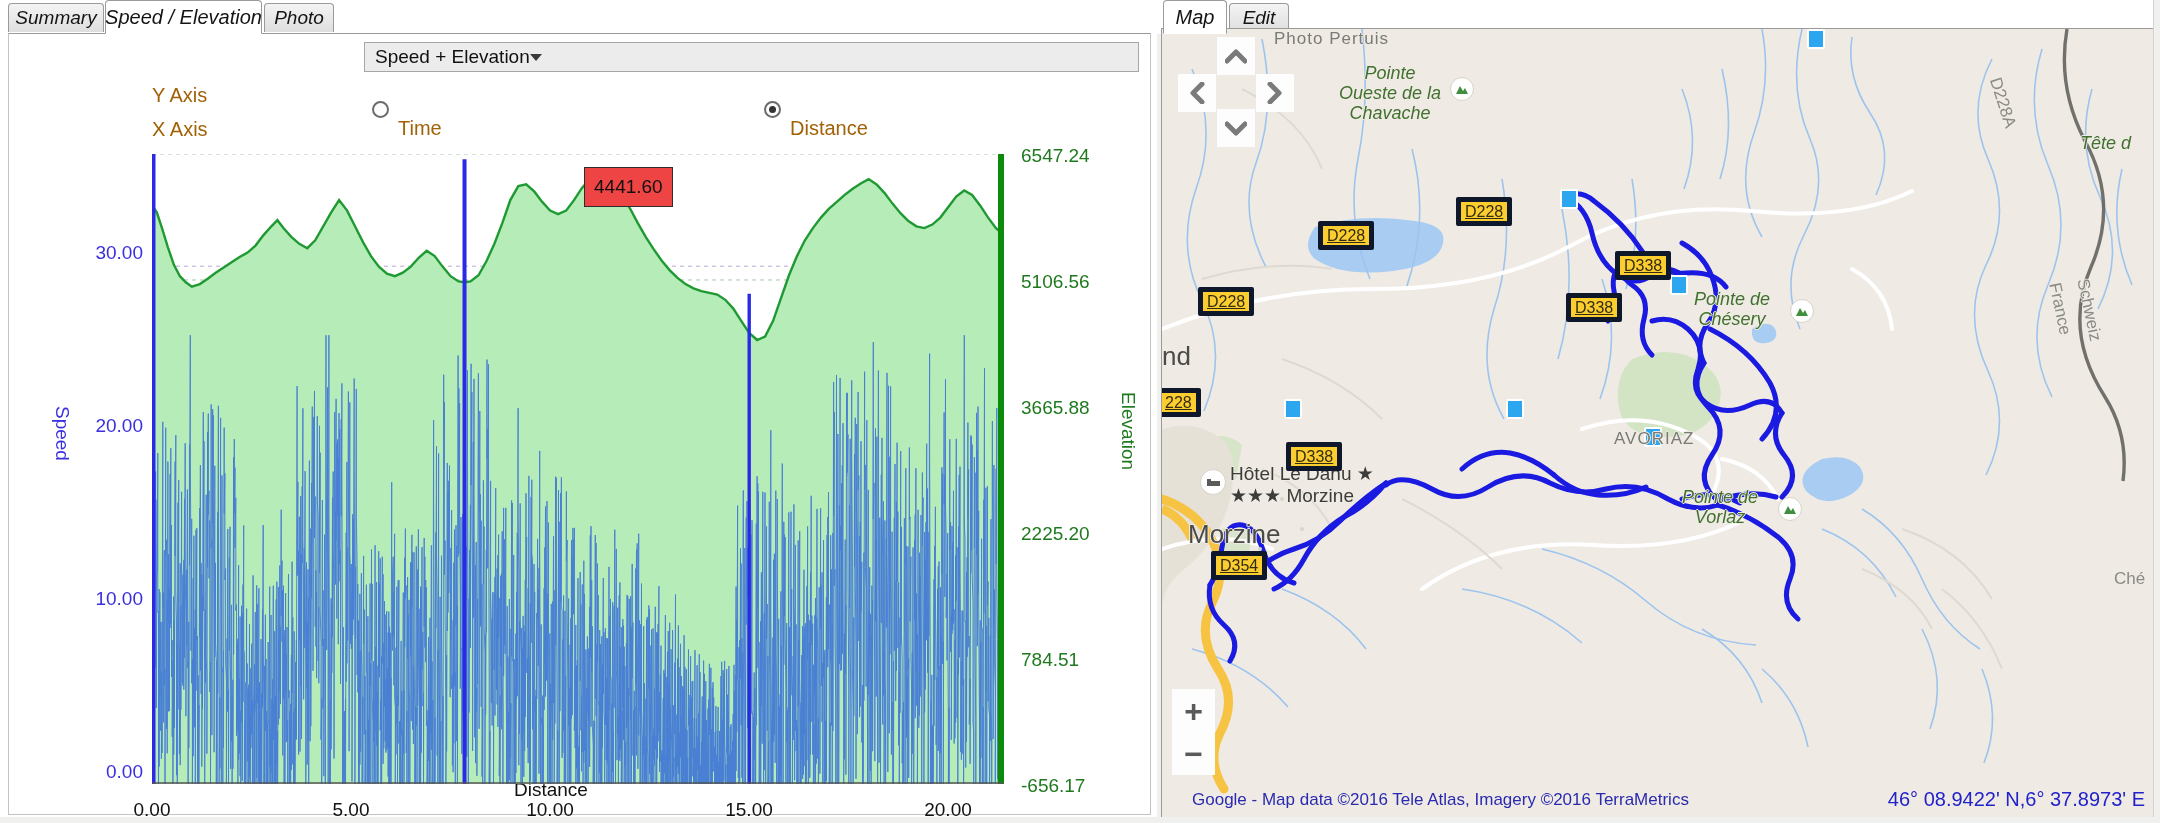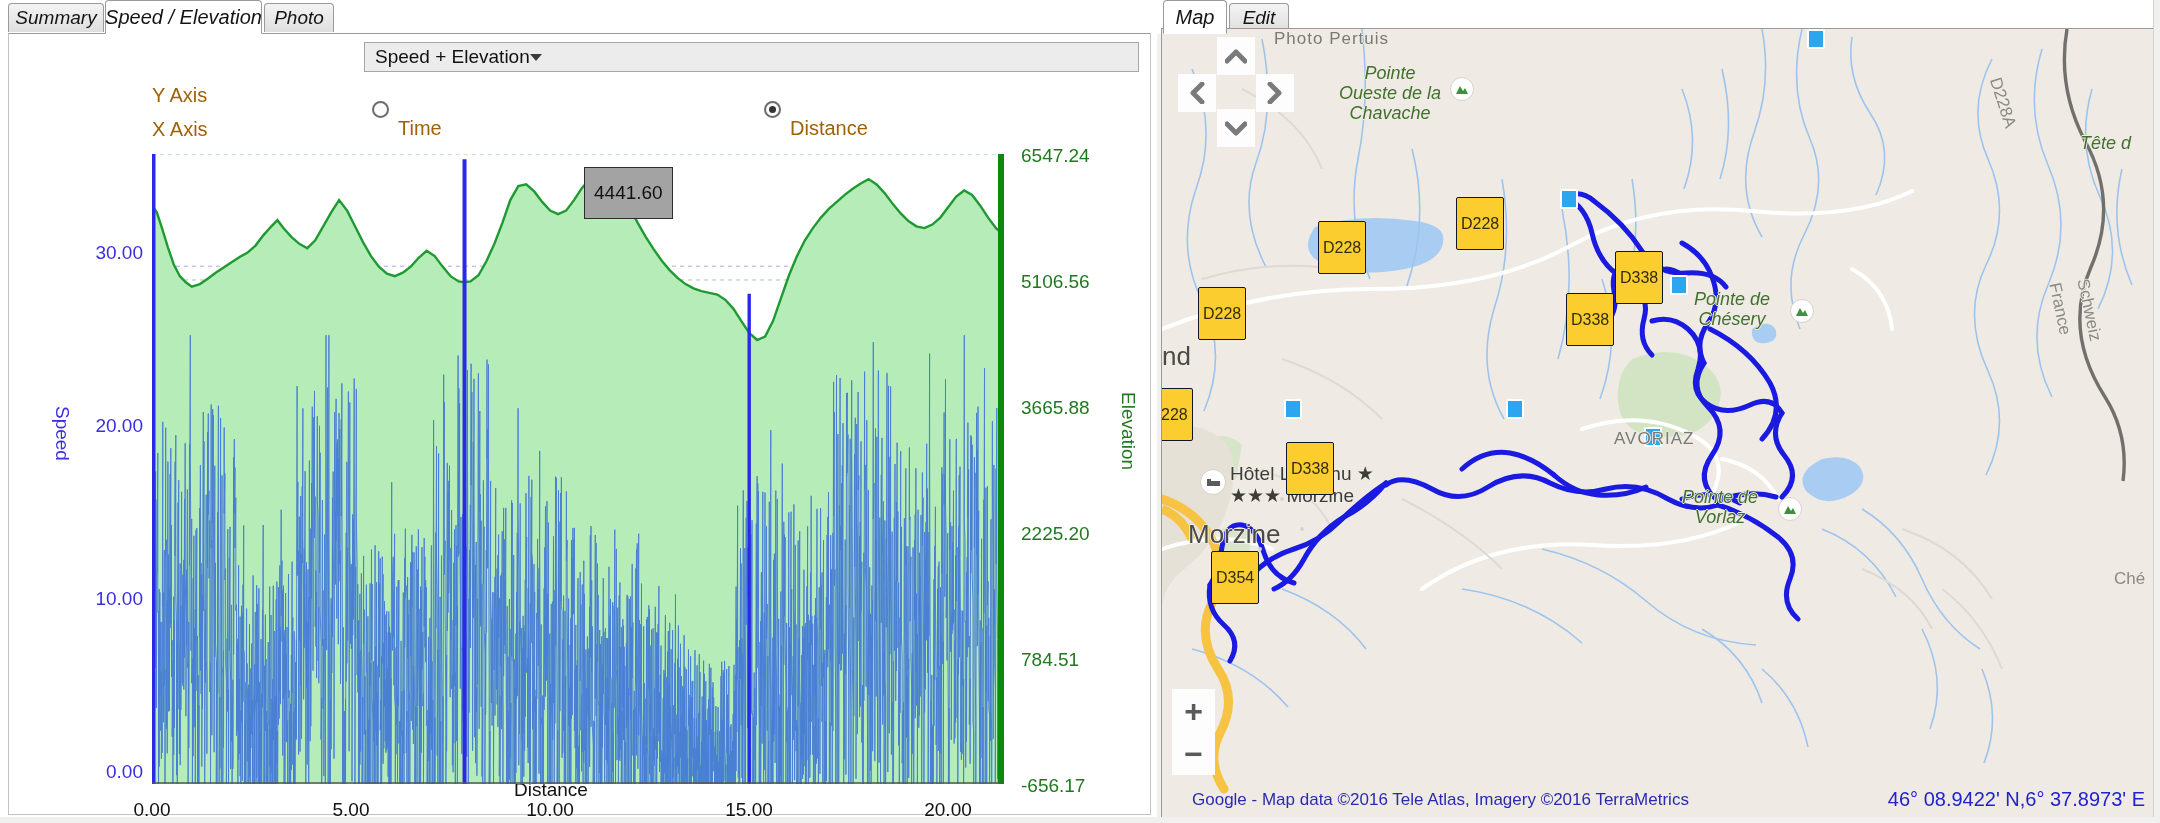--- a/index.html
+++ b/index.html
@@ -61,22 +61,22 @@
   .plot svg{display:block;}
   .axis-title{
     position:absolute;font-size:19px;
   }
   .axis-title.vert{writing-mode:vertical-rl;}
   .ytick{position:absolute;font-size:19px;color:#3b2fe0;text-align:right;white-space:nowrap;}
   .y2tick{position:absolute;font-size:19px;color:#1f7a1f;text-align:left;white-space:nowrap;}
   .xtick{position:absolute;font-size:19px;color:#111;text-align:center;white-space:nowrap;}
   .tooltip{
     position:absolute;box-sizing:border-box;
-    border:1px solid #2d2d2d;background:#a3a3a3;
-    padding:14px 9px;font-size:19px;color:#111;z-index:6;
+    border:1px solid #2d2d2d;background:#ef4444;
+    padding:8px 9px;font-size:19px;color:#111;z-index:6;
   }
 
   
   .right-panel{position:relative;width:1003px;height:823px;background:#f0f0ee;}
   .map-body{
     position:absolute;left:4px;top:28px;width:995px;height:791px;
     box-sizing:border-box;border:1px solid #9a9a9a;
     background:#efebe4;overflow:hidden;
   }
   .map-canvas{position:absolute;inset:0;}
@@ -98,23 +98,24 @@
   }
   .lbl-small{
     color:#7a7a76;font-size:17px;letter-spacing:1px;
     text-shadow:1px 0 #efebe4,-1px 0 #efebe4,0 1px #efebe4,0 -1px #efebe4;
   }
   .lbl-border{
     color:#8a8a86;font-size:17px;
     text-shadow:1px 0 #efebe4,-1px 0 #efebe4,0 1px #efebe4,0 -1px #efebe4;
   }
   .road-badge{
-    position:absolute;background:#fbcd2e;border:1px solid #0f172a;
-    color:#332c10;font-size:16px;padding:16px 4px;border-radius:2px;line-height:19px;
+    position:absolute;background:#fbcd2e;border:5px solid #0f172a;
+    color:#332c10;font-size:16px;padding:0 4px;border-radius:2px;line-height:19px;
     white-space:nowrap;
+    text-decoration:underline;
   }
   .peak-icon{
     position:absolute;width:22px;height:22px;border-radius:50%;
     background:#ffffff;border:1px solid #d6d2c8;
     display:flex;align-items:center;justify-content:center;
   }
   .poi-icon{
     position:absolute;width:24px;height:24px;border-radius:50%;
     background:#ffffff;border:1px solid #d6d2c8;
     display:flex;align-items:center;justify-content:center;

